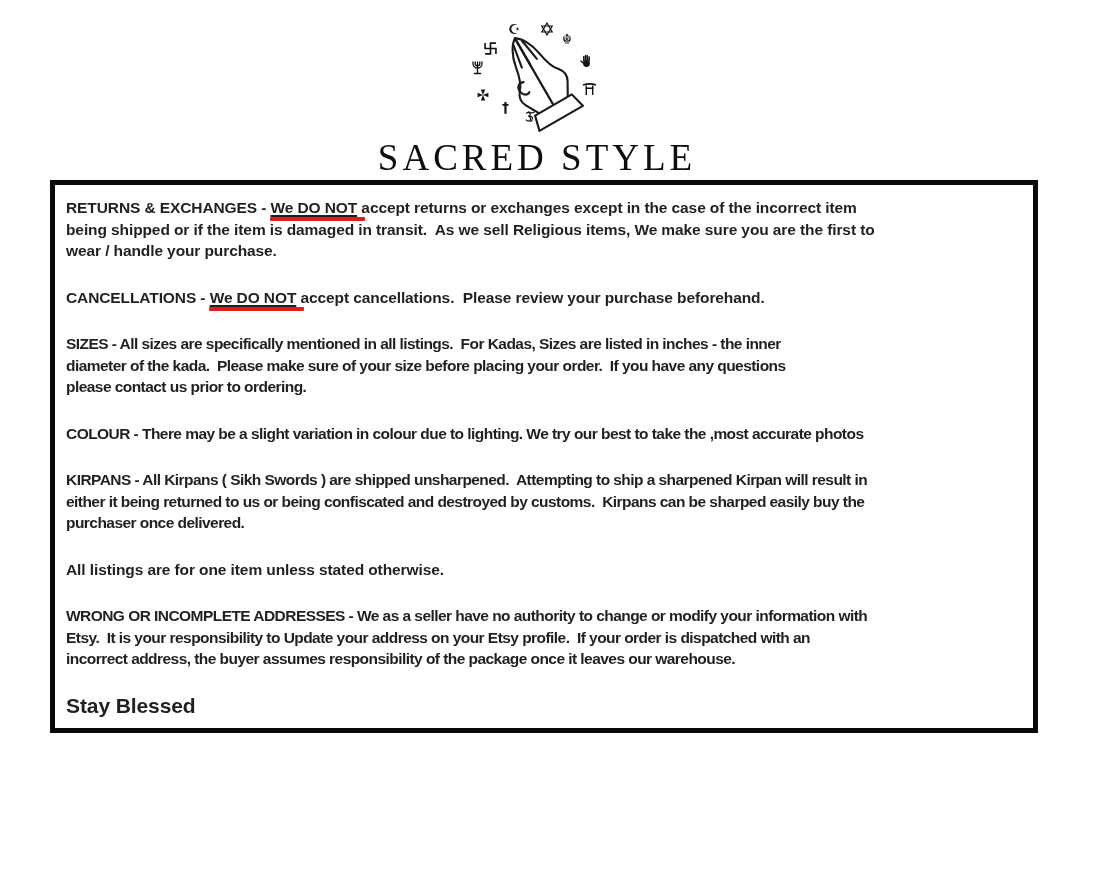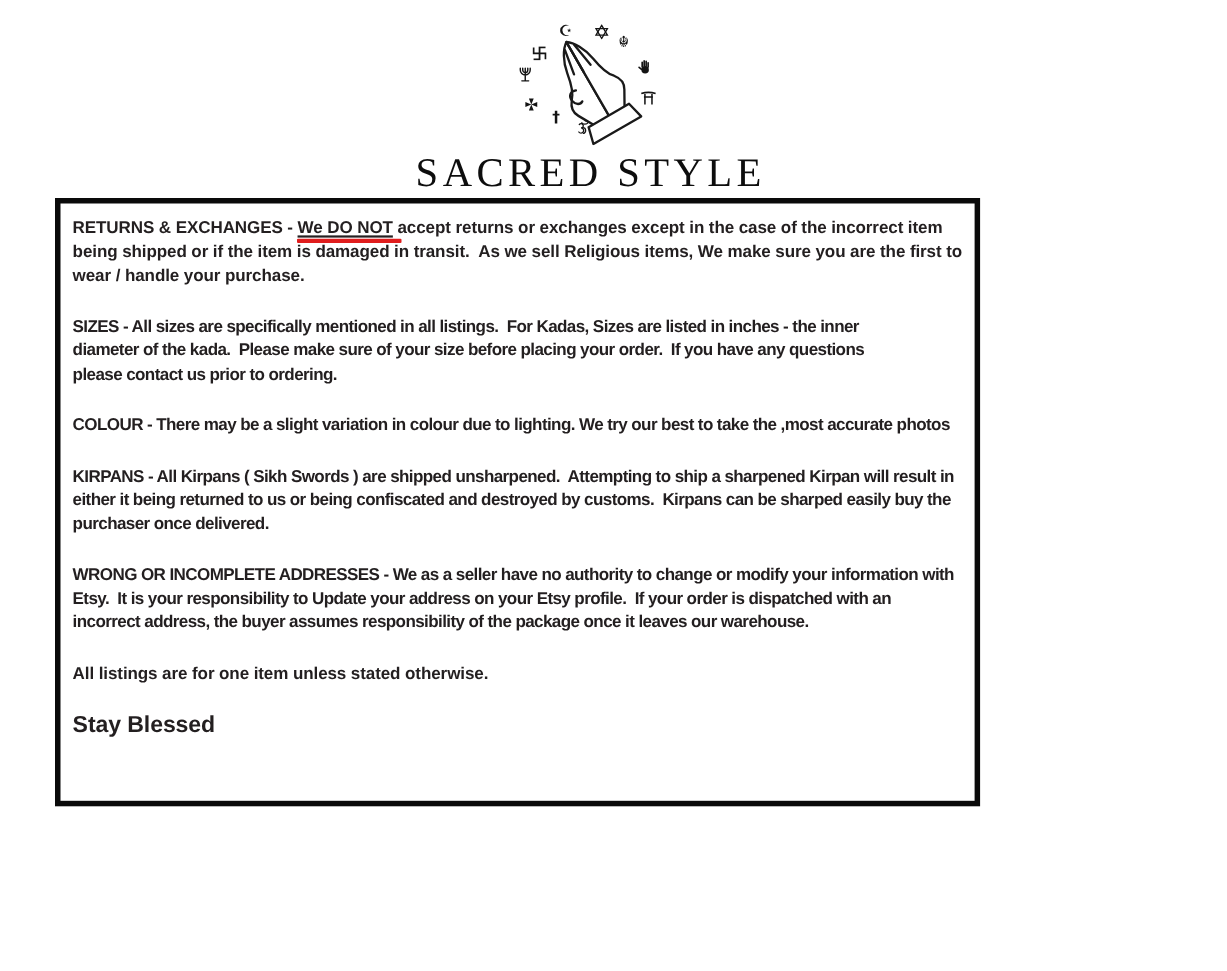--- a/index.html
+++ b/index.html
@@ -29,21 +29,21 @@
   .s-menorah{left:16px;top:44px;}
   .s-pattee{left:22px;top:72px;}
   .s-latincross{left:48px;top:84px;font-size:18px;}
   .s-om{left:68px;top:92px;}
   .brand-name{
     margin-top:0;font-family:"Liberation Serif","DejaVu Serif",serif;
     font-size:37px;letter-spacing:4px;color:#0d0d0d;white-space:nowrap;
   }
   
   .policy-box{
-    position:absolute;left:50px;top:180px;width:841px;height:553px;
+    position:absolute;left:50px;top:180px;width:988px;height:553px;
     border:5px solid var(--box-border);background:#fff;
     padding:12px 10px 0 11px;
   }
   .para{
     margin:0 0 25px 0;font-weight:bold;color:var(--text-ink);
     font-size:15.5px;line-height:21.5px;letter-spacing:-0.1px;
     white-space:pre-wrap;
   }
   .para.condensed{letter-spacing:-0.55px;}
   .para.signoff{font-size:21px;margin-bottom:0;}
@@ -121,32 +121,33 @@
 
   <div class="brand-name">SACRED STYLE</div>
 </header>
 
 <main class="policy-box">
 
   <p class="para"><span>RETURNS &amp; EXCHANGES - </span><span class="ru">We DO NOT</span><span> accept returns or exchanges except in the case of the incorrect item
 being shipped or if the item is damaged in transit.  As we sell Religious items, We make sure you are the first to
 wear / handle your purchase.</span></p>
 
+  <p class="para"><span>CANCELLATIONS - </span><span class="ru">We DO NOT</span><span> accept cancellations.  Please review your purchase beforehand.</span></p>
 
   <p class="para condensed"><span>SIZES - All sizes are specifically mentioned in all listings.  For Kadas, Sizes are listed in inches - the inner
 diameter of the kada.  Please make sure of your size before placing your order.  If you have any questions
 please contact us prior to ordering.</span></p>
 
   <p class="para condensed"><span>COLOUR - There may be a slight variation in colour due to lighting. We try our best to take the ,most accurate photos</span></p>
 
   <p class="para condensed"><span>KIRPANS - All Kirpans ( Sikh Swords ) are shipped unsharpened.  Attempting to ship a sharpened Kirpan will result in
 either it being returned to us or being confiscated and destroyed by customs.  Kirpans can be sharped easily buy the
 purchaser once delivered.</span></p>
 
+  <p class="para">All listings are for one item unless stated otherwise.</p>
+
   <p class="para condensed"><span>WRONG OR INCOMPLETE ADDRESSES - We as a seller have no authority to change or modify your information with
 Etsy.  It is your responsibility to Update your address on your Etsy profile.  If your order is dispatched with an
 incorrect address, the buyer assumes responsibility of the package once it leaves our warehouse.</span></p>
-
-  <p class="para">All listings are for one item unless stated otherwise.</p>
 
   <p class="para signoff">Stay Blessed</p>
 
 </main>
 
 </body></html>

